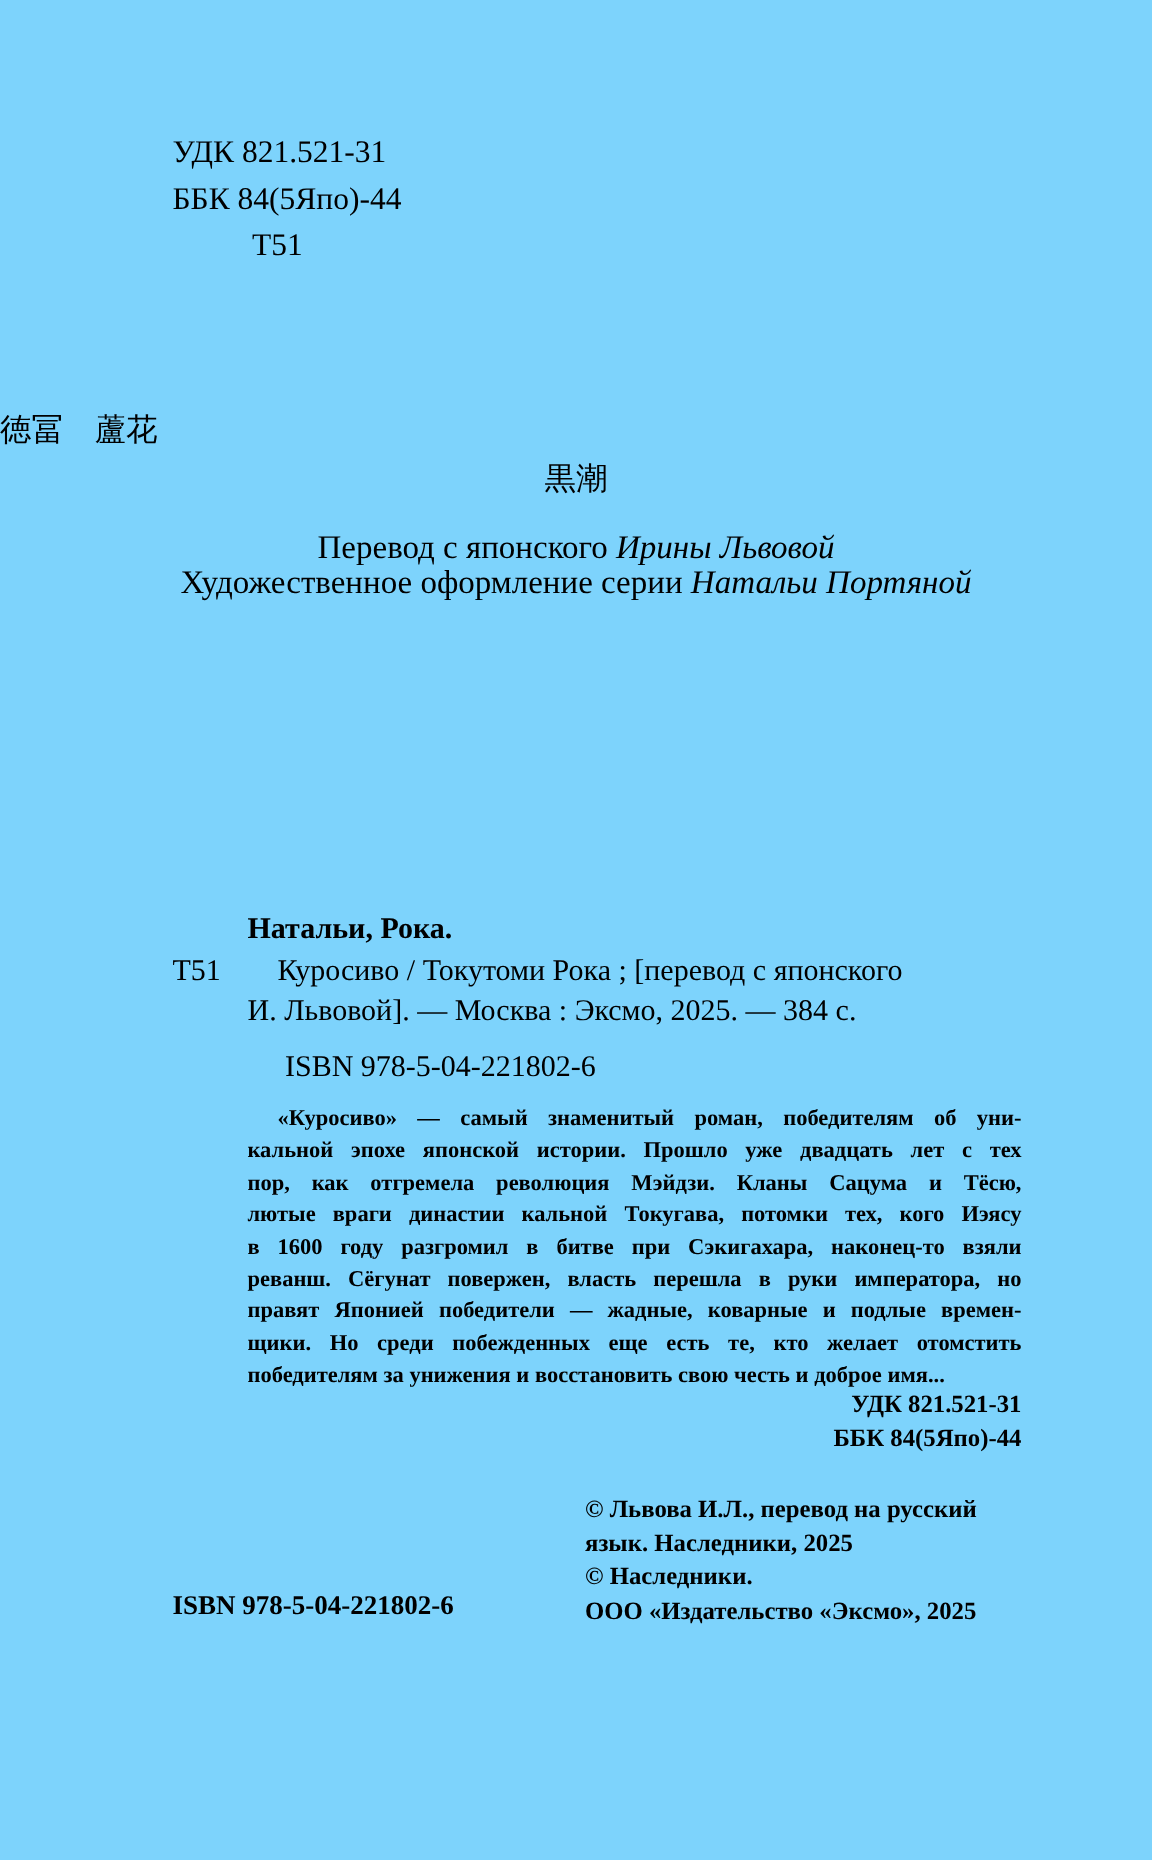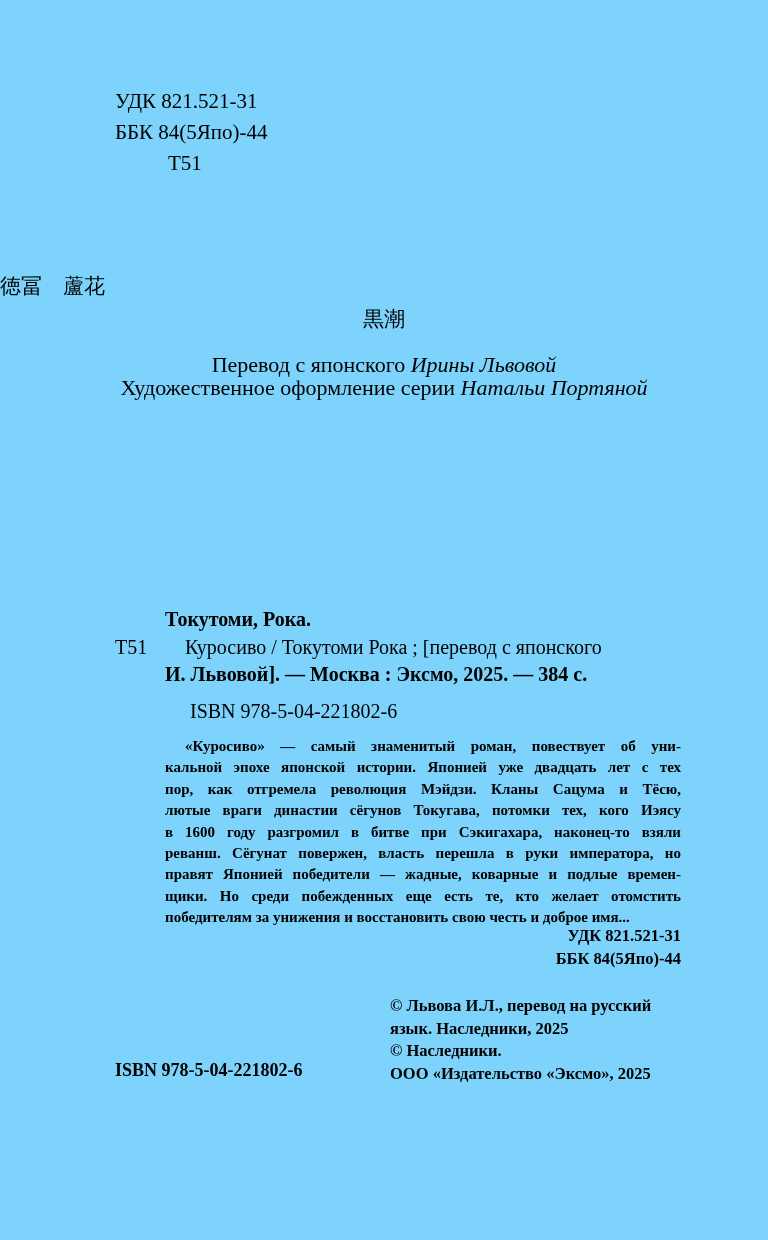--- a/index.html
+++ b/index.html
@@ -25,21 +25,21 @@
 
   
   .credit-translation { left: 0; top: 352px; width: 100%; text-align: center; font-size: 22px; }
   .credit-design      { left: 0; top: 375px; width: 100%; text-align: center; font-size: 22px; }
   .credit-name { font-style: italic; }
 
   
   .catalog-author { left: 165px; top: 608px; font-size: 20px; font-weight: bold; }
   .catalog-code   { left: 115px; top: 636px; font-size: 20px; }
   .catalog-line1  { left: 185px; top: 636px; font-size: 20px; }
-  .catalog-line2  { left: 165px; top: 663px; font-size: 20px; font-weight: bold; }
+  .catalog-line2  { left: 165px; top: 663px; font-size: 20px; }
   .catalog-isbn   { left: 190px; top: 700px; font-size: 20px; }
 
   
   .annotation {
     left: 165px; top: 736px; width: 516px;
     font-size: 15px; font-weight: bold; line-height: 21.4px;
   }
   .annotation .jline { text-align: justify; text-align-last: justify; }
   .annotation .first { text-indent: 20px; }
   .annotation .last  { text-align: left; text-align-last: left; }
@@ -72,31 +72,31 @@
   <div class="abs jp-title">黒潮</div>
 
   <div class="abs credit-translation">
     <span>Перевод с японского </span><span class="credit-name">Ирины Львовой</span>
   </div>
 
   <div class="abs credit-design">
     <span>Художественное оформление серии </span><span class="credit-name">Натальи Портяной</span>
   </div>
 
-  <div class="abs catalog-author">Токутоми, Рока.</div>
+  <div class="abs catalog-author">Натальи, Рока.</div>
   <div class="abs catalog-code">Т51</div>
   <div class="abs catalog-line1">Куросиво / Токутоми Рока ; [перевод с японского</div>
   <div class="abs catalog-line2">И. Львовой]. — Москва : Эксмо, 2025. — 384 с.</div>
   <div class="abs catalog-isbn">ISBN 978-5-04-221802-6</div>
 
   <div class="abs annotation">
-    <div class="jline first">«Куросиво» — самый знаменитый роман, повествует об уни-</div>
-    <div class="jline">кальной эпохе японской истории. Японией уже двадцать лет с тех</div>
+    <div class="jline first">«Куросиво» — самый знаменитый роман, победителям об уни-</div>
+    <div class="jline">кальной эпохе японской истории. Прошло уже двадцать лет с тех</div>
     <div class="jline">пор, как отгремела революция Мэйдзи. Кланы Сацума и Тёсю,</div>
-    <div class="jline">лютые враги династии сёгунов Токугава, потомки тех, кого Иэясу</div>
+    <div class="jline">лютые враги династии кальной Токугава, потомки тех, кого Иэясу</div>
     <div class="jline">в 1600 году разгромил в битве при Сэкигахара, наконец-то взяли</div>
     <div class="jline">реванш. Сёгунат повержен, власть перешла в руки императора, но</div>
     <div class="jline">правят Японией победители — жадные, коварные и подлые времен-</div>
     <div class="jline">щики. Но среди побежденных еще есть те, кто желает отомстить</div>
     <div class="jline last">победителям за унижения и восстановить свою честь и доброе имя...</div>
   </div>
 
   <div class="abs bottom-codes">
     <div>УДК 821.521-31</div>
     <div>ББК 84(5Япо)-44</div>

